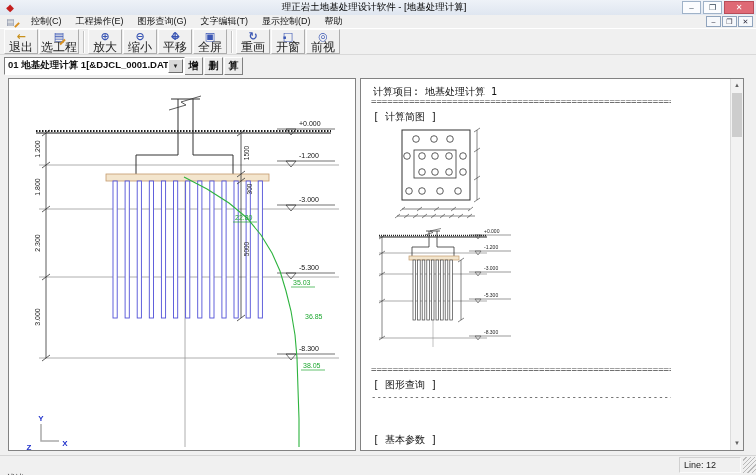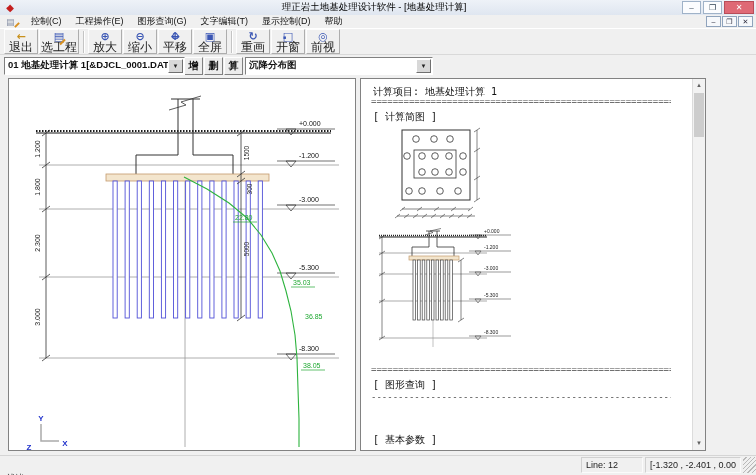--- a/index.html
+++ b/index.html
@@ -48,21 +48,21 @@
     font-size:6px; line-height:13px; text-align:center; color:#222; }
   .combo1 { left:2px; width:181px; margin-left:2px; }
   .small-btn { width:19px; height:18px; border:1px solid; border-color:#fdfdfd #808080 #808080 #fdfdfd; background:#ececec;
     font-size:10px; font-weight:bold; text-align:center; line-height:16px; margin-left:1px; }
   .combo2 { width:188px; margin-left:2px; }
 
   
   .main { position:absolute; left:0; top:76px; width:756px; height:379px; background:#f0f0f0; }
   .panel { position:absolute; background:#fff; border:1px solid #828282; }
   .left-panel { left:8px; top:2px; width:348px; height:373px; }
-  .right-panel { left:360px; top:2px; width:346px; height:373px; overflow:hidden; }
+  .right-panel { left:360px; top:2px; width:384px; height:373px; overflow:hidden; }
 
   
   .report { position:absolute; left:0; top:0; right:13px; bottom:0; font-family:"DejaVu Sans Mono","Liberation Mono",monospace; font-size:10px; color:#111; }
   .rline { position:absolute; left:12px; white-space:nowrap; }
   .rsep { position:absolute; left:10px; width:300px; overflow:hidden; white-space:nowrap; color:#444; font-size:9px; }
 
   
   .vscroll { position:absolute; top:0; right:0; bottom:0; width:13px; background:#f2f2f2; border-left:1px solid #dcdcdc; }
   .sb-btn { position:absolute; left:0; width:12px; height:13px; background:#f2f2f2; color:#606060; font-size:6px; text-align:center; line-height:13px; }
   .sb-up { top:0; } .sb-down { bottom:0; }
@@ -152,24 +152,20 @@
   </div>
 
   <div class="selectrow">
     <div class="combo combo1">
       <span class="combo-text">01  地基处理计算 1[&amp;DJCL_0001.DAT]</span>
       <span class="combo-arrow">▼</span>
     </div>
     <div class="small-btn">增</div>
     <div class="small-btn">删</div>
     <div class="small-btn">算</div>
-    <div class="combo combo2">
-      <span class="combo-text">沉降分布图</span>
-      <span class="combo-arrow">▼</span>
-    </div>
   </div>
 
   <div class="main">
 
     <div class="panel left-panel">
       <svg width="346" height="371" viewBox="0 0 346 371">
 
         <g>
           <line x1="27" y1="52" x2="322" y2="52" stroke="#1a1a1a" stroke-width="2.2" stroke-dasharray="1.5,1.5"></line>
           <line x1="27" y1="54" x2="322" y2="54" stroke="#1a1a1a" stroke-width="1.2"></line>
@@ -390,17 +386,16 @@
         <div class="sb-btn sb-up">▲</div>
         <div class="sb-thumb"></div>
         <div class="sb-btn sb-down">▼</div>
       </div>
     </div>
   </div>
 
   <div class="statusbar">
     <div class="sb-panel sb-ready">就绪</div>
     <div class="sb-panel sb-line">Line: 12</div>
-    <div class="sb-panel sb-coords">[-1.320 , -2.401 , 0.00</div>
     <div class="sb-grip"></div>
   </div>
 
 </div>
 
 </body></html>

